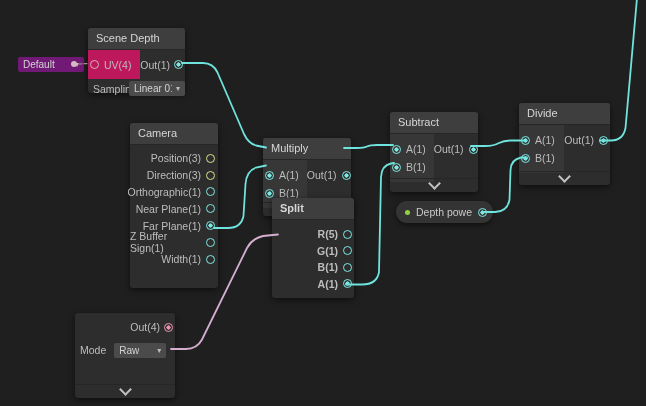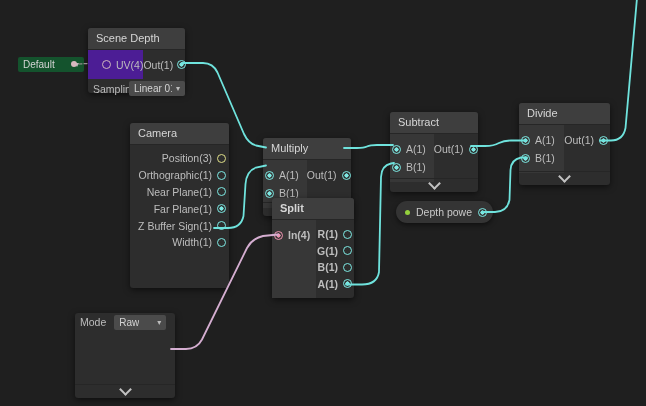--- a/index.html
+++ b/index.html
@@ -50,27 +50,27 @@
     background:#4b4b4b; border-radius:2px; height:15px;
     display:flex; align-items:center; justify-content:space-between;
     padding:0 5px; color:#d4d4d4; font-size:10px; box-sizing:border-box;
     white-space:nowrap; overflow:hidden;
   }
   .dd .arrow { font-size:8px; color:#bcbcbc; margin-left:4px; }
   .clip-label { white-space:nowrap; overflow:hidden; }
   
   #scene-depth { left:88px; top:28px; width:97px; height:65px; }
   #scene-depth .port-band { height:29px; display:flex; align-items:center; }
-  #scene-depth .uv-cell { background:#4c1d95; height:100%; width:57px; display:flex; align-items:center; gap:5px; padding-left:14px; box-sizing:border-box; }
+  #scene-depth .uv-cell { background:#be185d; height:100%; width:57px; display:flex; align-items:center; gap:5px; padding-left:2px; box-sizing:border-box; }
   #scene-depth .out-cell { flex:1; display:flex; align-items:center; justify-content:flex-end; gap:4px; padding-right:2px; }
   #scene-depth .samp-row { height:19px; display:flex; align-items:center; padding-left:5px; }
   #scene-depth .samp-label { width:36px; }
   #scene-depth .dd { width:56px; }
   
-  #camera { left:130px; top:123px; width:99px; height:165px; }
+  #camera { left:130px; top:123px; width:88px; height:165px; }
   #camera .cam-rows { padding:5px 0 0 0; }
   #camera .cam-row { height:16.8px; display:flex; align-items:center; justify-content:flex-end; gap:5px; padding-right:3px; }
   
   .mathnode { width:88px; height:78px; }
   .mathnode .in-col { width:45px; }
   #multiply { left:263px; top:110px;margin-top:28px; }
   #subtract { left:390px; top:112px; width:88px; height:80px; }
   #divide   { left:519px; top:103px; width:91px; height:82px; }
   
   #split { left:272px; top:198px; width:82px; height:100px;font-weight:bold; }
@@ -84,21 +84,21 @@
   
   #depth-power {
     position:absolute; left:396px; top:201px; width:97px; height:22px; z-index:2;
     background:#343434; border-radius:11px; box-shadow:0 2px 5px rgba(0,0,0,.5);
     display:flex; align-items:center; gap:6px; padding:0 6px 0 9px; box-sizing:border-box;
     color:#c9c9c9; font-size:10.5px;
   }
   #depth-power .prop-dot { width:5px; height:5px; border-radius:50%; background:#94d13d; flex:0 0 auto; }
   #depth-power .prop-label { flex:1; white-space:nowrap; overflow:hidden; }
   
-  #default-dd { position:absolute; left:18px; top:57px; width:66px; height:15px; z-index:2; background:#14532d; }
+  #default-dd { position:absolute; left:18px; top:57px; width:66px; height:15px; z-index:2; background:#701a75; }
   #default-stub-dot { position:absolute; left:71px; top:61px; width:6px; height:6px; border-radius:50%; background:#d8b8c0; z-index:2; }
 </style>
 </head>
 <body>
 
 <div id="canvas">
 
   <svg id="wires" viewBox="0 0 646 406">
     <path class="wire wire-stub" d="M79 64 L88 63.5"></path>
     <path class="wire wire-teal" d="M182 63 H203 Q213 63 217.5 72.5 L244 134 Q248.5 143.5 256 145.5 L266 147.5"></path>
@@ -139,20 +139,24 @@
   </div>
 
   <div class="node" id="camera">
     <div class="node-header">Camera</div>
     <div class="cam-rows">
       <div class="cam-row">
         <span>Position(3)</span>
         <span class="port p-yellow"></span>
       </div>
       <div class="cam-row">
+        <span>Direction(3)</span>
+        <span class="port p-yellow"></span>
+      </div>
+      <div class="cam-row">
         <span>Orthographic(1)</span>
         <span class="port p-teal"></span>
       </div>
       <div class="cam-row">
         <span>Near Plane(1)</span>
         <span class="port p-teal"></span>
       </div>
       <div class="cam-row">
         <span>Far Plane(1)</span>
         <span class="port p-teal connected"></span>
@@ -239,29 +243,23 @@
       </div>
     </div>
     <div class="node-footer">
         <span class="chev"></span>
       </div>
   </div>
 
   <div class="node" id="split">
     <div class="node-header">Split</div>
     <div class="body-flex" style="height:78px;">
-      <div class="in-col">
-        <div class="in-row">
-          <span class="port p-pink connected"></span>
-          <span>In(4)</span>
-        </div>
-      </div>
-      <div class="out-col">
-        <div class="split-out-row">
-          <span>R(1)</span>
+      <div class="out-col">
+        <div class="split-out-row">
+          <span>R(5)</span>
           <span class="port p-teal"></span>
         </div>
         <div class="split-out-row">
           <span>G(1)</span>
           <span class="port p-teal"></span>
         </div>
         <div class="split-out-row">
           <span>B(1)</span>
           <span class="port p-teal"></span>
         </div>
@@ -273,20 +271,24 @@
     </div>
   </div>
 
   <div id="depth-power">
     <span class="prop-dot"></span>
     <span class="prop-label">Depth power(1)</span>
     <span class="port p-teal connected"></span>
   </div>
 
   <div class="node" id="screen-position">
+    <div class="sp-out-row">
+      <span>Out(4)</span>
+      <span class="port p-pink connected"></span>
+    </div>
     <div class="mode-row">
       <span>Mode</span>
       <div class="dd">
         <span class="clip-label">Raw</span>
         <span class="arrow">▾</span>
       </div>
     </div>
     <div class="node-footer">
         <span class="chev"></span>
       </div>

